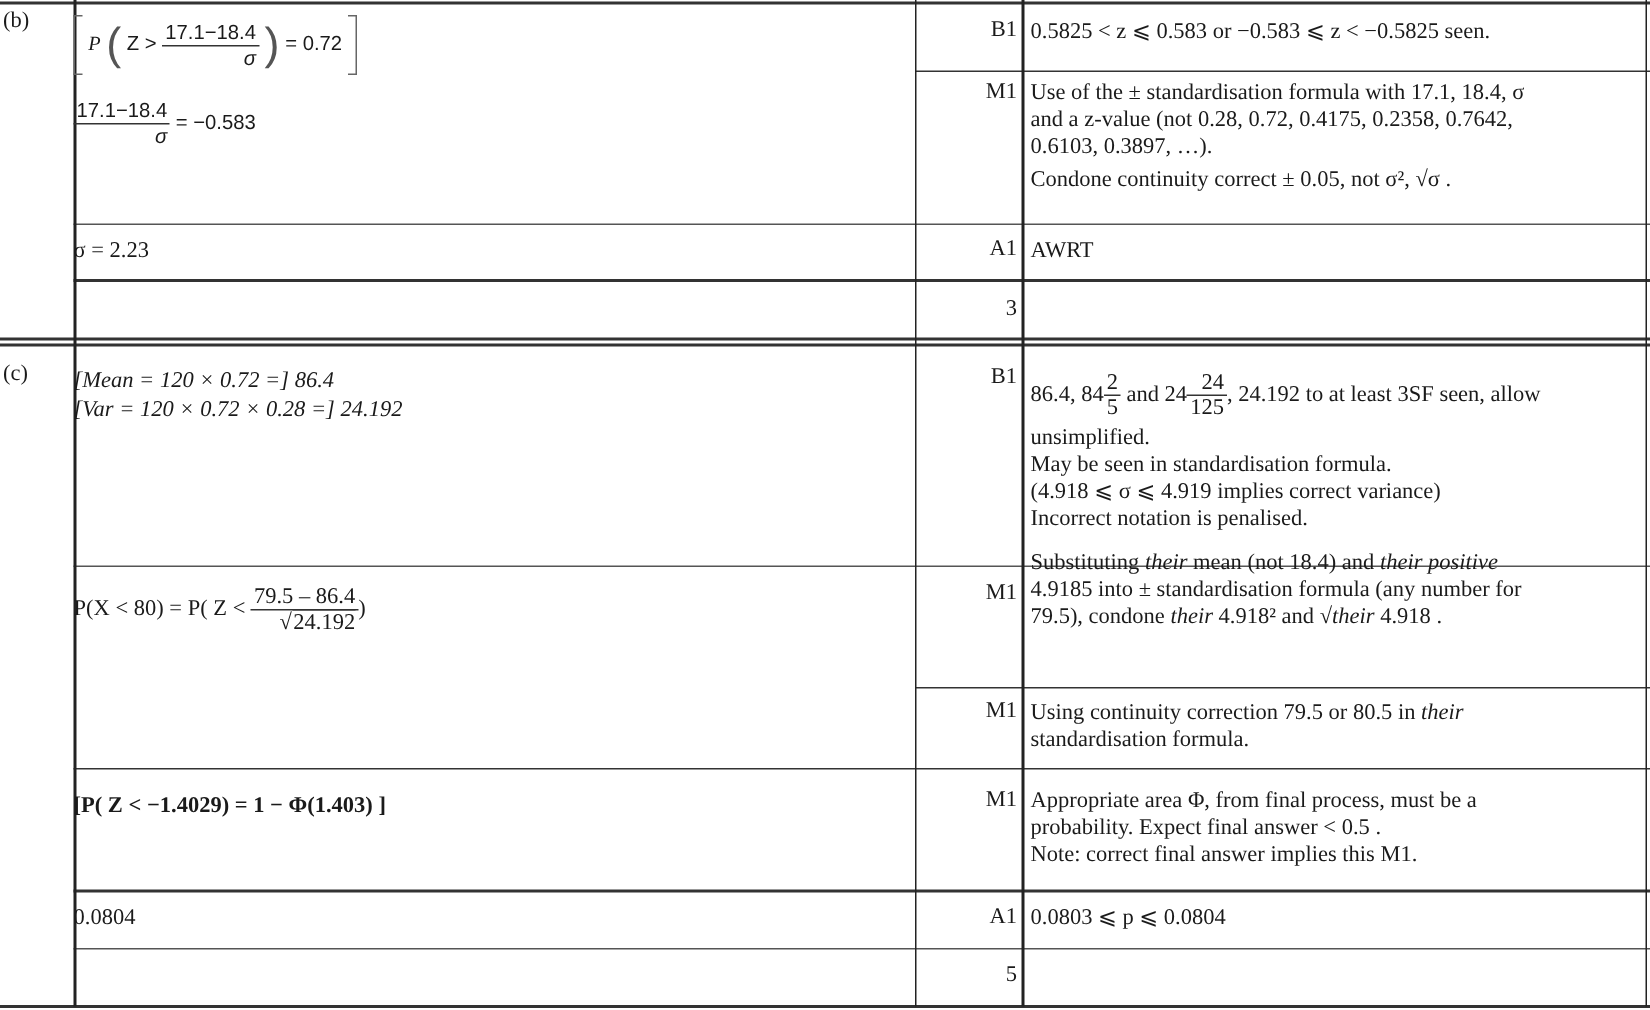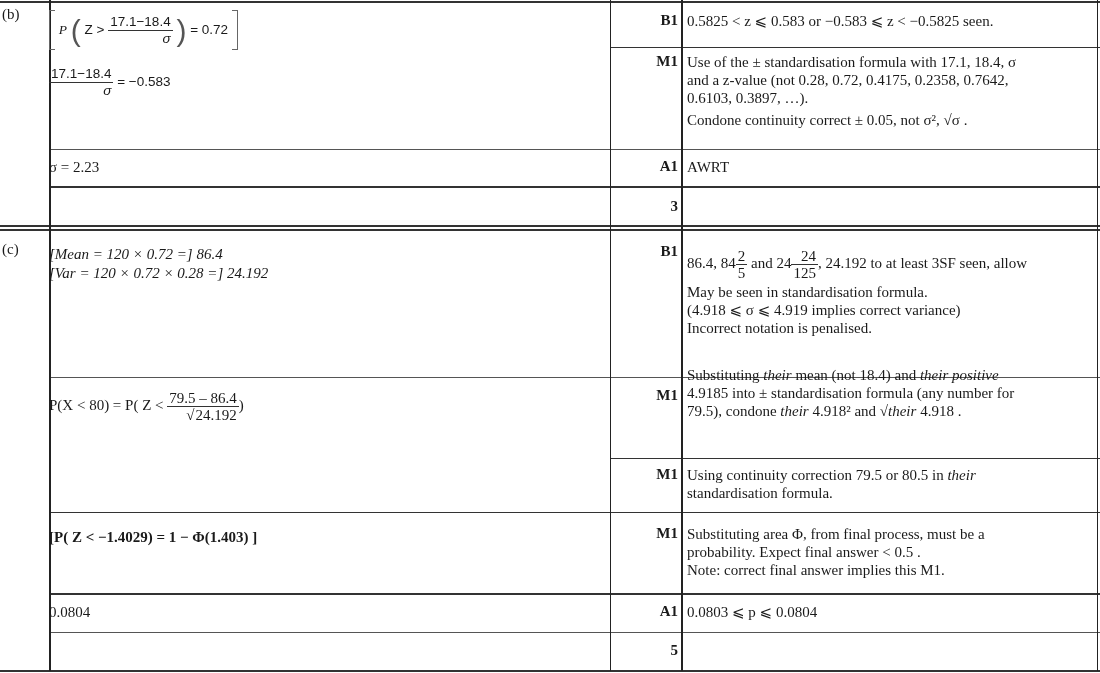--- a/index.html
+++ b/index.html
@@ -2,21 +2,21 @@
 <html><head>
 <meta charset="utf-8">
 <style>
   * { box-sizing: border-box; margin: 0; padding: 0; }
   html, body { width: 1100px; height: 673px; background: #ffffff; overflow: hidden; }
   body { font-family: "Liberation Serif", "DejaVu Serif", serif; color: #1a1a1a; font-size: 15px; position: relative; }
   .grid { position: absolute; left: 0; top: 0; width: 1100px; height: 673px; }
   .hline { position: absolute; left: 0; height: 0; border-top: 1.5px solid #333; }
   .vline { position: absolute; top: 0; width: 0; border-left: 1.5px solid #222; }
   .qlabel { position: absolute; left: 2px; font-size: 15px; }
-  .mark { position: absolute; font-weight: bold; text-align: right; width: 66px; left: 612px; font-size: 15px; }
+  .mark { position: absolute; font-weight: normal; text-align: right; width: 66px; left: 612px; font-size: 15px; }
   .notes { position: absolute; left: 687px; width: 408px; font-size: 15px; line-height: 18px; }
   .work { position: absolute; left: 49px; font-size: 15px; line-height: 19px; }
   .sans { font-family: "Liberation Sans", "DejaVu Sans", sans-serif; font-size: 13.5px; }
   .it { font-style: italic; }
   .frac { display: inline-block; vertical-align: middle; text-align: right; line-height: 16px; }
   .frac .num { display: block; border-bottom: 1px solid #333; padding: 0 2px; }
   .frac .den { display: block; padding: 0 2px; }
   .sqrt { border-top: 1px solid #333; padding-left: 1px; }
   .bracket { display: inline-block; border: 1px solid #666; border-right: none; width: 6px; height: 40px; vertical-align: middle; }
   .bracket.r { border-left: none; border-right: 1px solid #666; }
@@ -84,20 +84,21 @@
 
 <div class="work" style="top:245px;line-height:19px;font-style:italic;">
   <div>[Mean = 120 × 0.72 =] 86.4</div>
   <div>[Var = 120 × 0.72 × 0.28 =] 24.192</div>
 </div>
 <div class="mark" style="top:243px;">B1</div>
 <div class="notes" style="top:243px;">
   <div style="height:40px;line-height:40px;white-space:nowrap;">
     <span>86.4, 84</span><span class="frac"><span class="num">2</span><span class="den">5</span></span><span> and 24</span><span class="frac"><span class="num">24</span><span class="den">125</span></span><span>, 24.192 to at least 3SF seen, allow</span>
   </div>
+  <div>unsimplified.</div>
   <div>May be seen in standardisation formula.</div>
   <div>(4.918 ⩽ σ ⩽ 4.919 implies correct variance)</div>
   <div>Incorrect notation is penalised.</div>
 </div>
 
 <div class="work" style="top:390px;">
   <span>P(X &lt; 80) = P( Z &lt;</span>
   <span class="frac"><span class="num">79.5 – 86.4</span><span class="den">√<span class="sqrt">24.192</span></span></span><span>)</span>
 </div>
 <div class="mark" style="top:387px;">M1</div>
@@ -111,21 +112,21 @@
 <div class="notes" style="top:466px;">
   <div><span>Using continuity correction 79.5 or 80.5 in </span><span class="it">their</span></div>
   <div>standardisation formula.</div>
 </div>
 
 <div class="work" style="top:525px;line-height:24px;font-weight:bold;">
   <div>[P( Z &lt; −1.4029) = 1 − Φ(1.403) ]</div>
 </div>
 <div class="mark" style="top:525px;">M1</div>
 <div class="notes" style="top:525px;">
-  <div>Substituting area Φ, from final process, must be a</div>
+  <div>Appropriate area Φ, from final process, must be a</div>
   <div>probability. Expect final answer &lt; 0.5 .</div>
   <div>Note: correct final answer implies this M1.</div>
 </div>
 
 <div class="work" style="top:603px;">0.0804</div>
 <div class="mark" style="top:603px;">A1</div>
 <div class="notes" style="top:603px;">0.0803 ⩽ p ⩽ 0.0804</div>
 
 <div class="mark" style="top:642px;">5</div>
 

